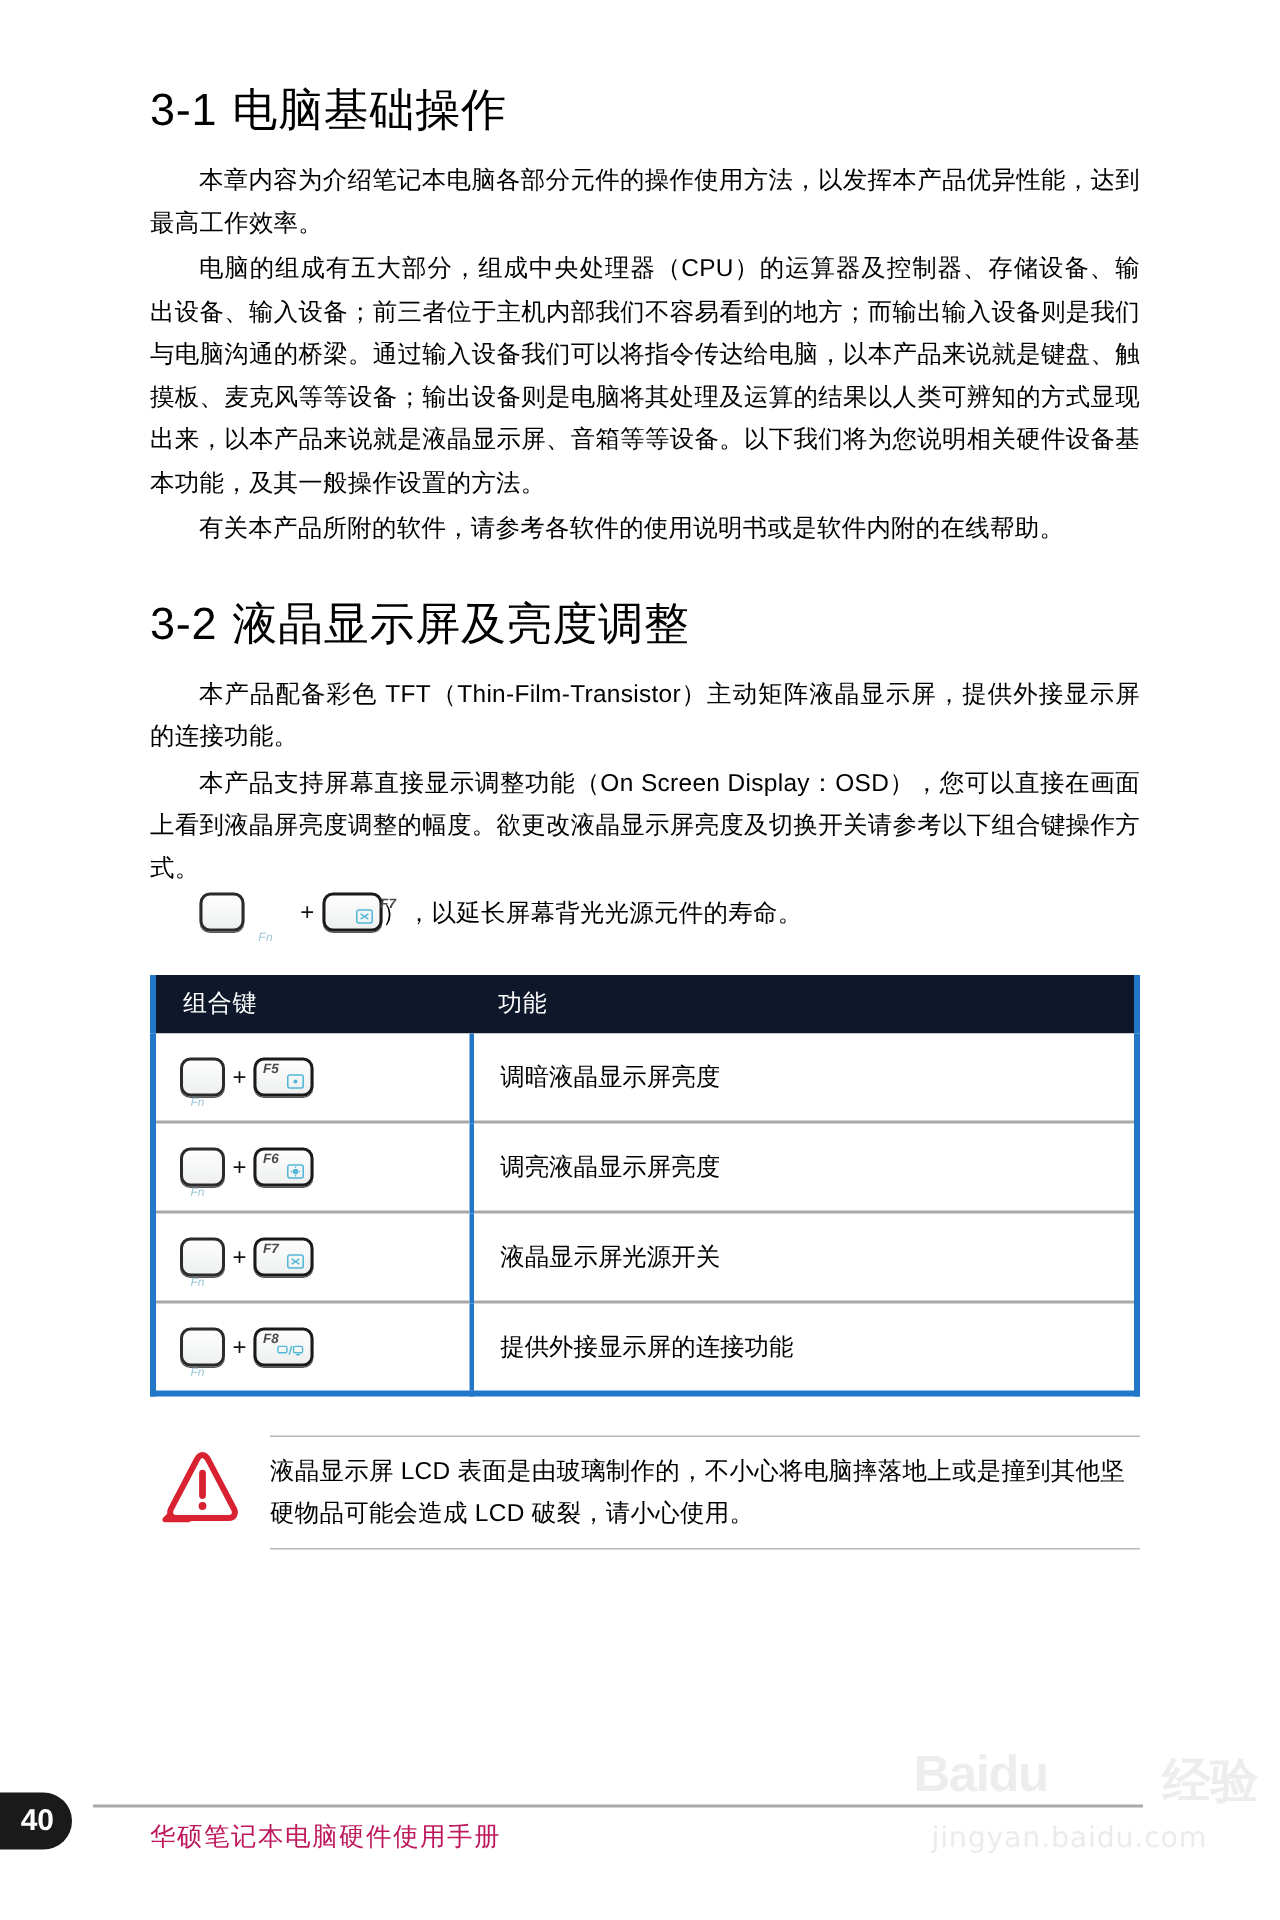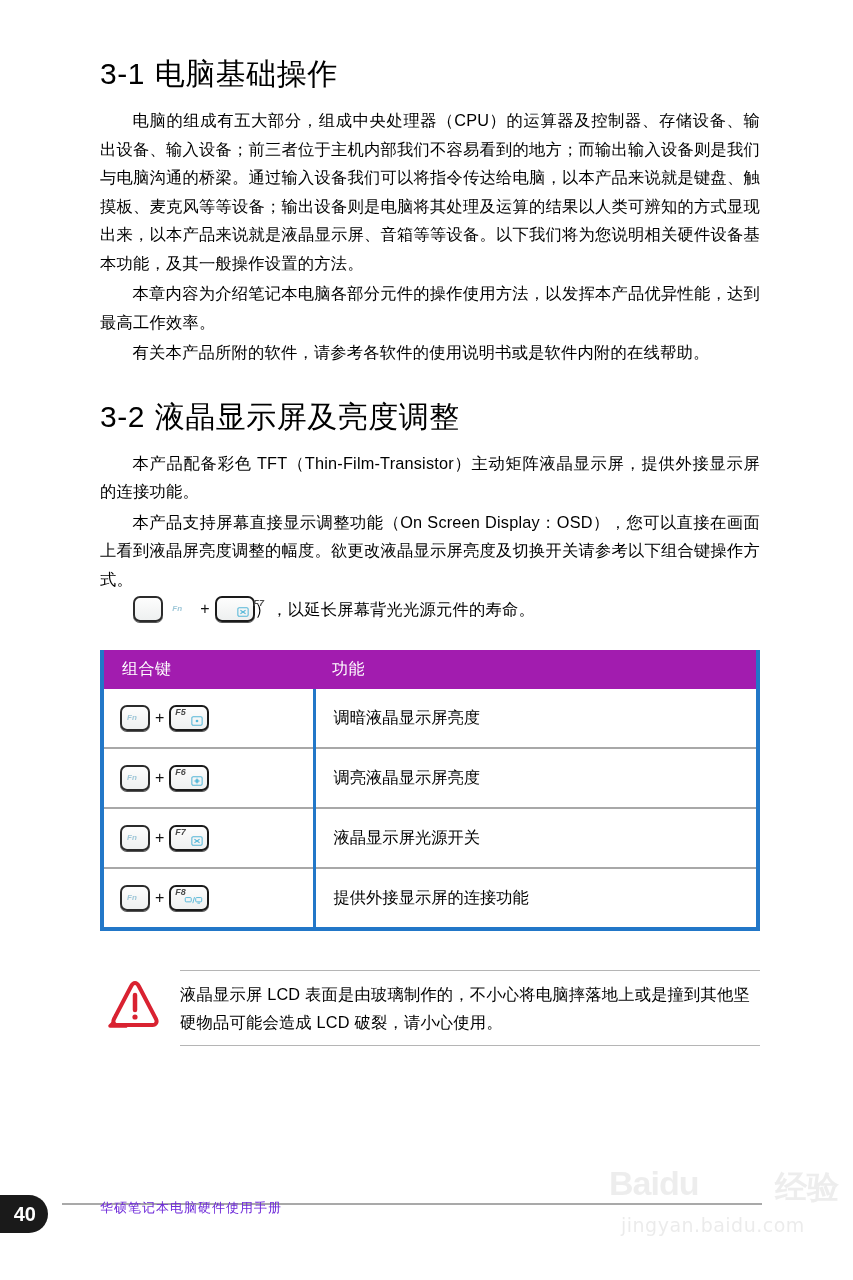--- a/index.html
+++ b/index.html
@@ -65,24 +65,24 @@
   .keycap .klabel {
     position: absolute;
     left: 4px; top: 0px;
     font-size: 9px;
     font-style: italic;
     font-weight: bold;
     color: #4a4a4a;
     line-height: 11px;
   }
   .keycap.fn .klabel {
-    left: 5px; top: 5px;
+    left: 5px; top: 22px;
     font-size: 8px;
     color: #9ec7d8;
-    font-weight: bold;
+    font-weight: normal;
   }
   .keycap .kglyph {
     position: absolute;
     right: 3px; bottom: 2px;
     width: 14px; height: 12px;
   }
   .plus {
     display: inline-block;
     font-size: 16px;
     padding: 0 5px;
@@ -94,21 +94,21 @@
   .kt {
     border-collapse: collapse;
     width: 660px;
     margin-top: 26px;
     border-left: 4px solid #2277c8;
     border-right: 4px solid #2277c8;
     border-bottom: 4px solid #2277c8;
     table-layout: fixed;
   }
   .kt th {
-    background: #a21caf;
+    background: #0f172a;
     color: #ffffff;
     font-size: 16px;
     font-weight: normal;
     text-align: left;
     padding: 9px 0 9px 18px;
     letter-spacing: 0.5px;
   }
   .kt th.c1 { width: 192px; }
   .kt td {
     font-size: 16.3px;
@@ -123,21 +123,21 @@
     border-right: 3px solid #2277c8;
     white-space: nowrap;
     padding-left: 16px;
   }
   .kt .cellkeys { display: inline-block; white-space: nowrap; }
 
   
   .note {
     display: flex;
     align-items: flex-start;
-    margin-top: 39px;
+    margin-top: 26px;
   }
   .note-icon {
     width: 74px;
     flex: 0 0 74px;
     padding-top: 6px;
     padding-left: 6px;
   }
   .note-body {
     flex: 1 1 auto;
     border-top: 1.5px solid #b5b5b5;
@@ -174,23 +174,23 @@
     box-sizing: border-box;
   }
   .footrule {
     position: absolute;
     left: 62px; top: 8px;
     width: 700px; height: 2px;
     background: #a9a9a9;
   }
   .foottitle {
     position: absolute;
-    left: 100px; top: 4px;
-    font-size: 13px;
-    color: #6d28d9;
+    left: 100px; top: 18px;
+    font-size: 17px;
+    color: #be185d;
     letter-spacing: 1px;
   }
 
   
   .watermark {
     position: absolute;
     right: 8px; bottom: 38px;
     width: 250px; height: 100px;
     opacity: 0.5;
     pointer-events: none;
@@ -221,22 +221,22 @@
 </style>
 </head>
 <body>
 
 <div class="page">
   <div class="content">
 
     <h2 class="sec-title">
       <span class="num">3-1</span><span>电脑基础操作</span>
     </h2>
+    <p class="para">本章内容为介绍笔记本电脑各部分元件的操作使用方法，以发挥本产品优异性能，达到最高工作效率。</p>
     <p class="para">电脑的组成有五大部分，组成中央处理器（CPU）的运算器及控制器、存储设备、输出设备、输入设备；前三者位于主机内部我们不容易看到的地方；而输出输入设备则是我们与电脑沟通的桥梁。通过输入设备我们可以将指令传达给电脑，以本产品来说就是键盘、触摸板、麦克风等等设备；输出设备则是电脑将其处理及运算的结果以人类可辨知的方式显现出来，以本产品来说就是液晶显示屏、音箱等等设备。以下我们将为您说明相关硬件设备基本功能，及其一般操作设置的方法。</p>
-    <p class="para">本章内容为介绍笔记本电脑各部分元件的操作使用方法，以发挥本产品优异性能，达到最高工作效率。</p>
     <p class="para">有关本产品所附的软件，请参考各软件的使用说明书或是软件内附的在线帮助。</p>
 
     <div class="sec-gap"></div>
 
     <h2 class="sec-title">
       <span class="num">3-2</span><span>液晶显示屏及亮度调整</span>
     </h2>
     <p class="para">本产品配备彩色 TFT（Thin-Film-Transistor）主动矩阵液晶显示屏，提供外接显示屏的连接功能。</p>
     <p class="para">本产品支持屏幕直接显示调整功能（On Screen Display：OSD），您可以直接在画面上看到液晶屏亮度调整的幅度。欲更改液晶显示屏亮度及切换开关请参考以下组合键操作方式。</p>
 

